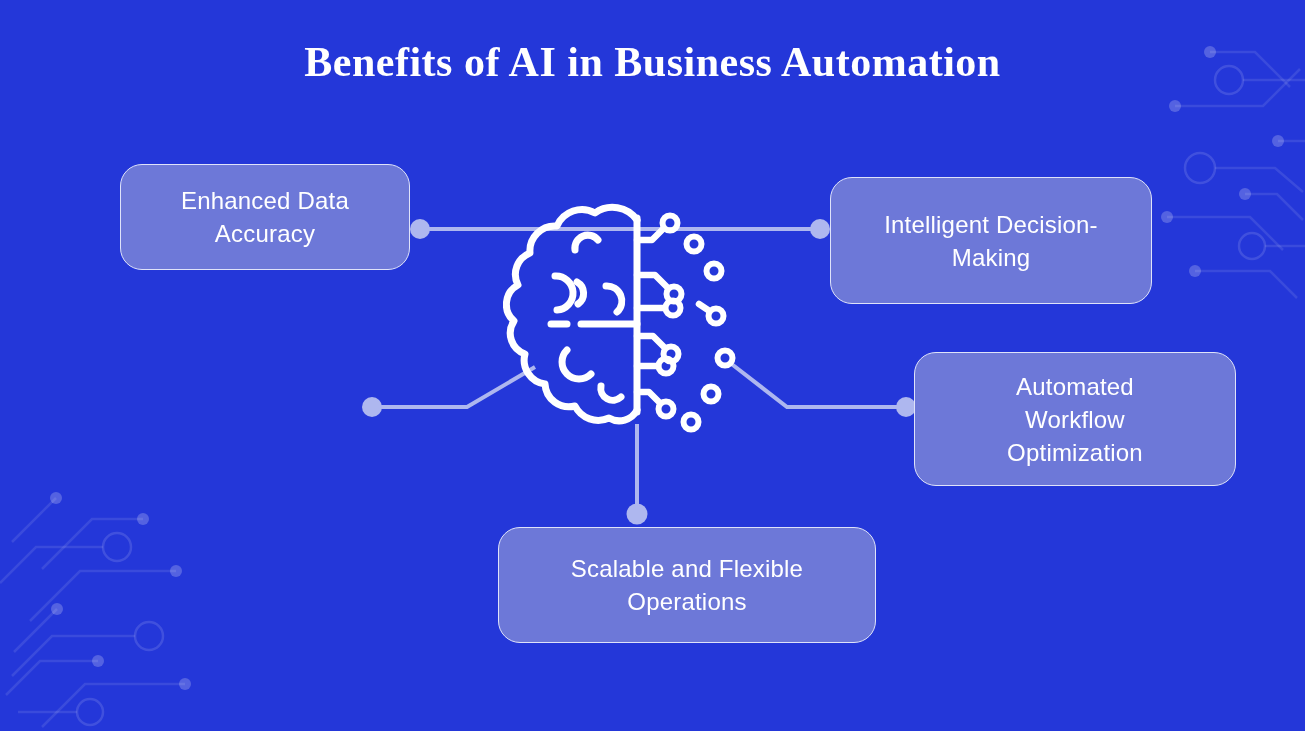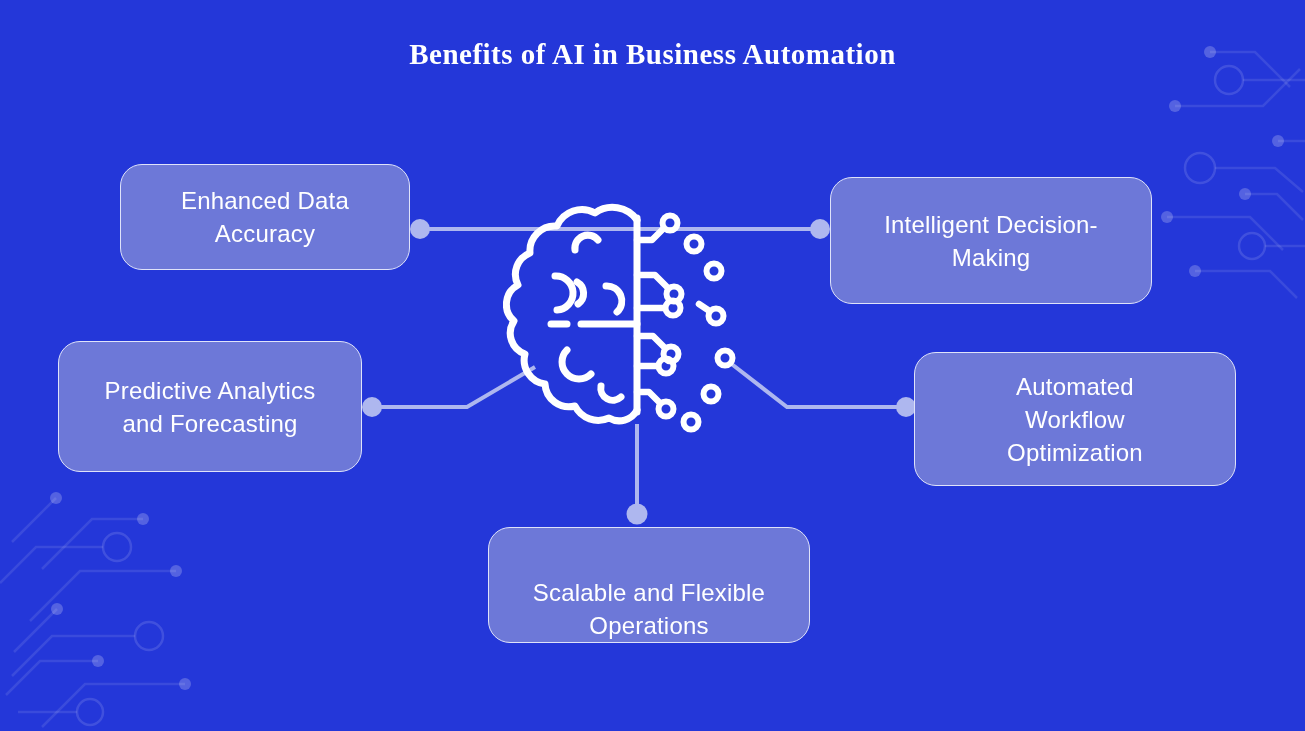--- a/index.html
+++ b/index.html
@@ -19,21 +19,21 @@
     background:var(--background,#2437d9);
     font-family:"Liberation Sans", sans-serif;
   }
   .title{
     position:absolute;
     left:0;right:0;top:38px;
     margin:0;
     text-align:center;
     font-family:"Liberation Serif", serif;
     font-weight:700;
-    font-size:29px;
+    font-size:42px;
     letter-spacing:0.5px;
     color:var(--title-text,#fff);
   }
   .node{
     position:absolute;
     box-sizing:border-box;
     background:var(--node-fill,#6d78d8);
     border:1.6px solid var(--node-border,#dfe3fa);
     border-radius:22px;
     display:flex;
@@ -45,21 +45,21 @@
     white-space:pre-line;
     color:var(--node-text,#fff);
     font-size:24px;
     line-height:33px;
     letter-spacing:0.2px;
   }
   .node-top-left{left:120px;top:164px;width:290px;height:106px;}
   .node-top-right{left:830px;top:177px;width:322px;height:127px;}
   .node-mid-left{left:58px;top:341px;width:304px;height:131px;}
   .node-mid-right{left:914px;top:352px;width:322px;height:134px;align-items:center;}
-  .node-bottom{left:488px;top:527px;width:322px;height:116px;align-items:flex-end;}
+  .node-bottom{left:498px;top:527px;width:378px;height:116px;}
   .layer{position:absolute;left:0;top:0;}
   .deco-tr{position:absolute;right:0;top:0;}
   .deco-bl{position:absolute;left:0;bottom:0;}
   .deco-line{stroke:rgba(255,255,255,0.10);stroke-width:2.5;fill:none;}
   .deco-dot{fill:rgba(255,255,255,0.22);}
   .deco-circle{stroke:rgba(255,255,255,0.13);stroke-width:2.5;fill:none;}
   .conn{stroke:var(--connector,#aeb7ef);stroke-width:4;fill:none;}
   .conn-dot{fill:var(--connector,#aeb7ef);}
   .brain{position:absolute;left:503px;top:200px;}
   .bstroke{stroke:var(--icon-stroke,#fff);stroke-width:7;fill:none;stroke-linecap:round;stroke-linejoin:round;}
@@ -177,24 +177,20 @@
   <h1 class="title">Benefits of AI in Business Automation</h1>
 
   <div class="node node-top-left">
     <span class="node-label">Enhanced Data
 Accuracy</span>
   </div>
   <div class="node node-top-right">
     <span class="node-label">Intelligent Decision-
 Making</span>
   </div>
-  <div class="node node-mid-left">
-    <span class="node-label">Predictive Analytics
-and Forecasting</span>
-  </div>
   <div class="node node-mid-right">
     <span class="node-label">Automated
 Workflow
 Optimization</span>
   </div>
   <div class="node node-bottom">
     <span class="node-label">Scalable and Flexible
 Operations</span>
   </div>
 

